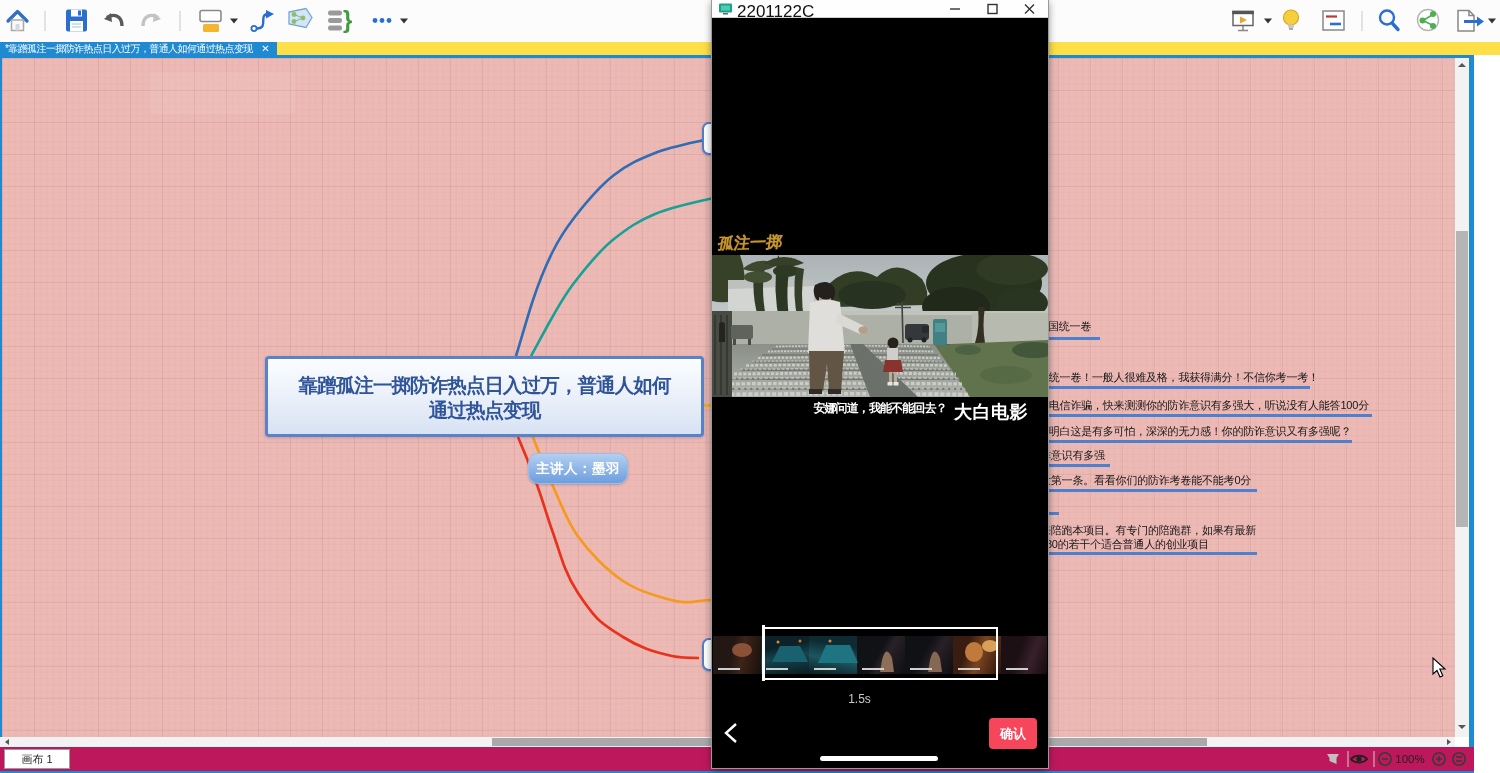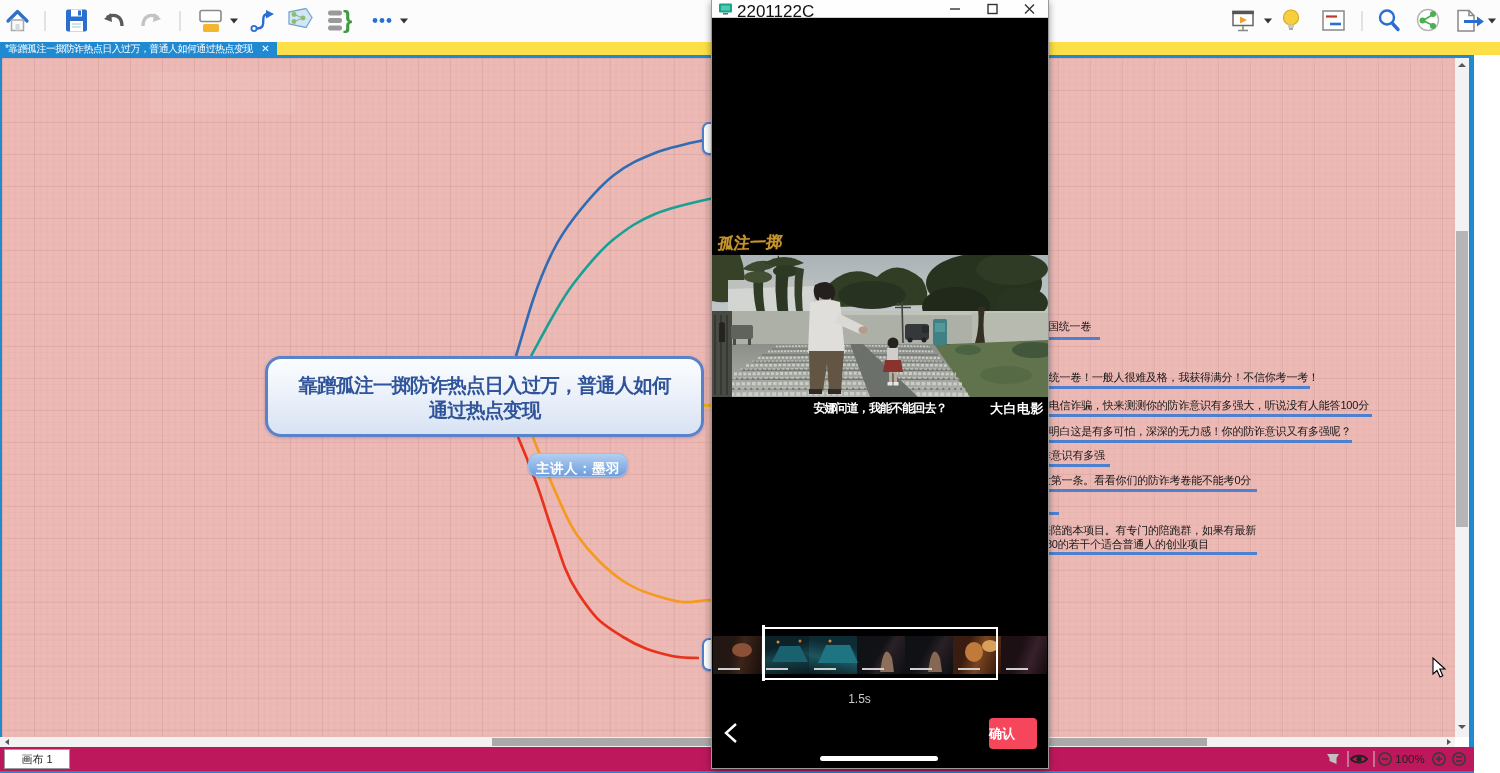--- a/index.html
+++ b/index.html
@@ -17,24 +17,24 @@
   background-color:#ecb9b5;
   background-image:
     linear-gradient(to right, rgba(150,85,85,0.11) 1px, transparent 1px),
     linear-gradient(to bottom, rgba(150,85,85,0.11) 1px, transparent 1px),
     linear-gradient(to right, rgba(150,85,85,0.04) 1px, transparent 1px),
     linear-gradient(to bottom, rgba(150,85,85,0.04) 1px, transparent 1px);
   background-size:32px 32px, 32px 32px, 6.4px 6.4px, 6.4px 6.4px;
   border-left:2px solid #1f8ad2;
 }
 
-#central { position:absolute; left:263px; top:298px; width:439px; height:81px; border:3px solid #5a82c8; border-radius:16px;
+#central { position:absolute; left:263px; top:298px; width:439px; height:81px; border:3px solid #5a82c8; border-radius:4px;
   background:linear-gradient(#fbfdff,#e9eff9 55%,#d7e2f3); box-shadow:0 1px 3px rgba(60,60,120,0.25);
   color:#30549a; font-weight:bold; font-size:19.5px; text-align:center; line-height:24.5px; padding-top:14px; letter-spacing:-0.9px; }
-#pill { position:absolute; left:526px; top:395px; width:100px; height:24px; border-radius:10px;
+#pill { position:absolute; left:526px; top:395px; width:100px; height:31px; border-radius:10px;
   background:linear-gradient(#b3cff1,#6e9edd); border:1px solid #9abeea; box-shadow:0 1px 2px rgba(60,60,120,0.3);
   color:#fff; font-weight:bold; font-size:13.5px; text-align:center; line-height:30px; letter-spacing:0.5px; }
 .mininode { position:absolute; width:30px; background:#fff; border:2.5px solid #517fc7; border-radius:7px; box-shadow:0 1px 2px rgba(60,60,120,0.3); }
 
 .tnode { position:absolute; font-size:11px; color:#151515; white-space:nowrap; letter-spacing:-0.2px; }
 .tline { position:absolute; height:2.5px; background:#4d80cf; }
 
 #hscroll { position:absolute; left:0; top:737px; width:1455px; height:10px; background:#f2f2f2; }
 #hthumb { position:absolute; left:492px; top:1px; width:715px; height:8px; background:#a9a9a9; }
 #vscroll { position:absolute; left:1455px; top:58px; width:14px; height:679px; background:#f2f2f2; }
@@ -44,26 +44,26 @@
 #status { position:absolute; left:0; top:747px; width:1474px; height:24px; background:#be185d; }
 #canvastab { position:absolute; left:4px; top:2px; width:66px; height:20px; border:1px solid #9a9a9a; background:#fff; font-size:11px; line-height:18px; text-align:center; color:#222; }
 #bottomblue { position:absolute; left:0; top:771px; width:1474px; height:2px; background:#1f8ad2; }
 
 #sidebar { position:absolute; left:1474px; top:42px; width:38px; height:731px; background:#f5f5f5;margin-left:32px; }
 
 #phone { position:absolute; left:712px; top:0; width:336px; height:768px; background:#000; box-shadow:0 2px 8px rgba(0,0,0,0.5); outline:1px solid #9a9a9a; }
 #ptitle { position:absolute; left:0; top:0; width:336px; height:18px; background:#fefefe; border-bottom:1px solid #d0d0d0; }
 #ptitle .t { position:absolute; left:25px; top:2px; font-size:17px; color:#111; }
 #caption { position:absolute; left:0; top:400px; width:336px; height:16px; color:#fff; font-family:"Liberation Serif",serif; font-weight:bold; font-size:12px; text-align:center; letter-spacing:-0.9px; }
-#dabai { position:absolute; right:4px; top:400px; color:#fff; font-family:Liberation Sans, sans-serif; font-weight:bold; font-size:13px; letter-spacing:0.5px; }
+#dabai { position:absolute; right:20px; top:400px; color:#fff; font-family:Liberation Sans, sans-serif; font-weight:bold; font-size:18px; letter-spacing:0.5px; }
 #logo { position:absolute; left:6px; top:233px; color:#c49530; font-family:"Liberation Serif",serif; font-weight:bold; font-size:16px; transform:skewX(-10deg) rotate(-2deg); letter-spacing:0px; text-shadow:0 0 1px #8a6010; }
 #timeline { position:absolute; left:1px; top:636px; width:334px; height:38px; display:flex; }
 #selbox { position:absolute; left:50px; top:627px; width:236px; height:53px; border:2px solid #fff; }
 #dur { position:absolute; left:0; top:692px; width:295px; text-align:center; color:#c9c9c9; font-size:12px; }
-#confirm { position:absolute; left:277px; top:718px; width:48px; height:31px; background:#f6465c; border-radius:4px; color:#fff; font-size:13px; font-weight:bold; line-height:31px; }
+#confirm { position:absolute; left:277px; top:718px; width:48px; height:31px; background:#f6465c; border-radius:4px; color:#fff; font-size:13px; font-weight:bold; text-align:center; line-height:31px; }
 #homebar { position:absolute; left:108px; top:756px; width:118px; height:5px; background:#fff; border-radius:3px; }
 </style>
 </head>
 <body>
 <div id="app">
   <div id="toolbar">
   <svg width="1500" height="42">
 
     <path d="M8,21 L17.5,11.5 L27,21" fill="none" stroke="#2f6fc4" stroke-width="3.2" stroke-linecap="round" stroke-linejoin="round"></path>
     <rect x="11.5" y="20" width="12" height="10.5" fill="#fafafa" stroke="#a9a9a9" stroke-width="1.5"></rect>

